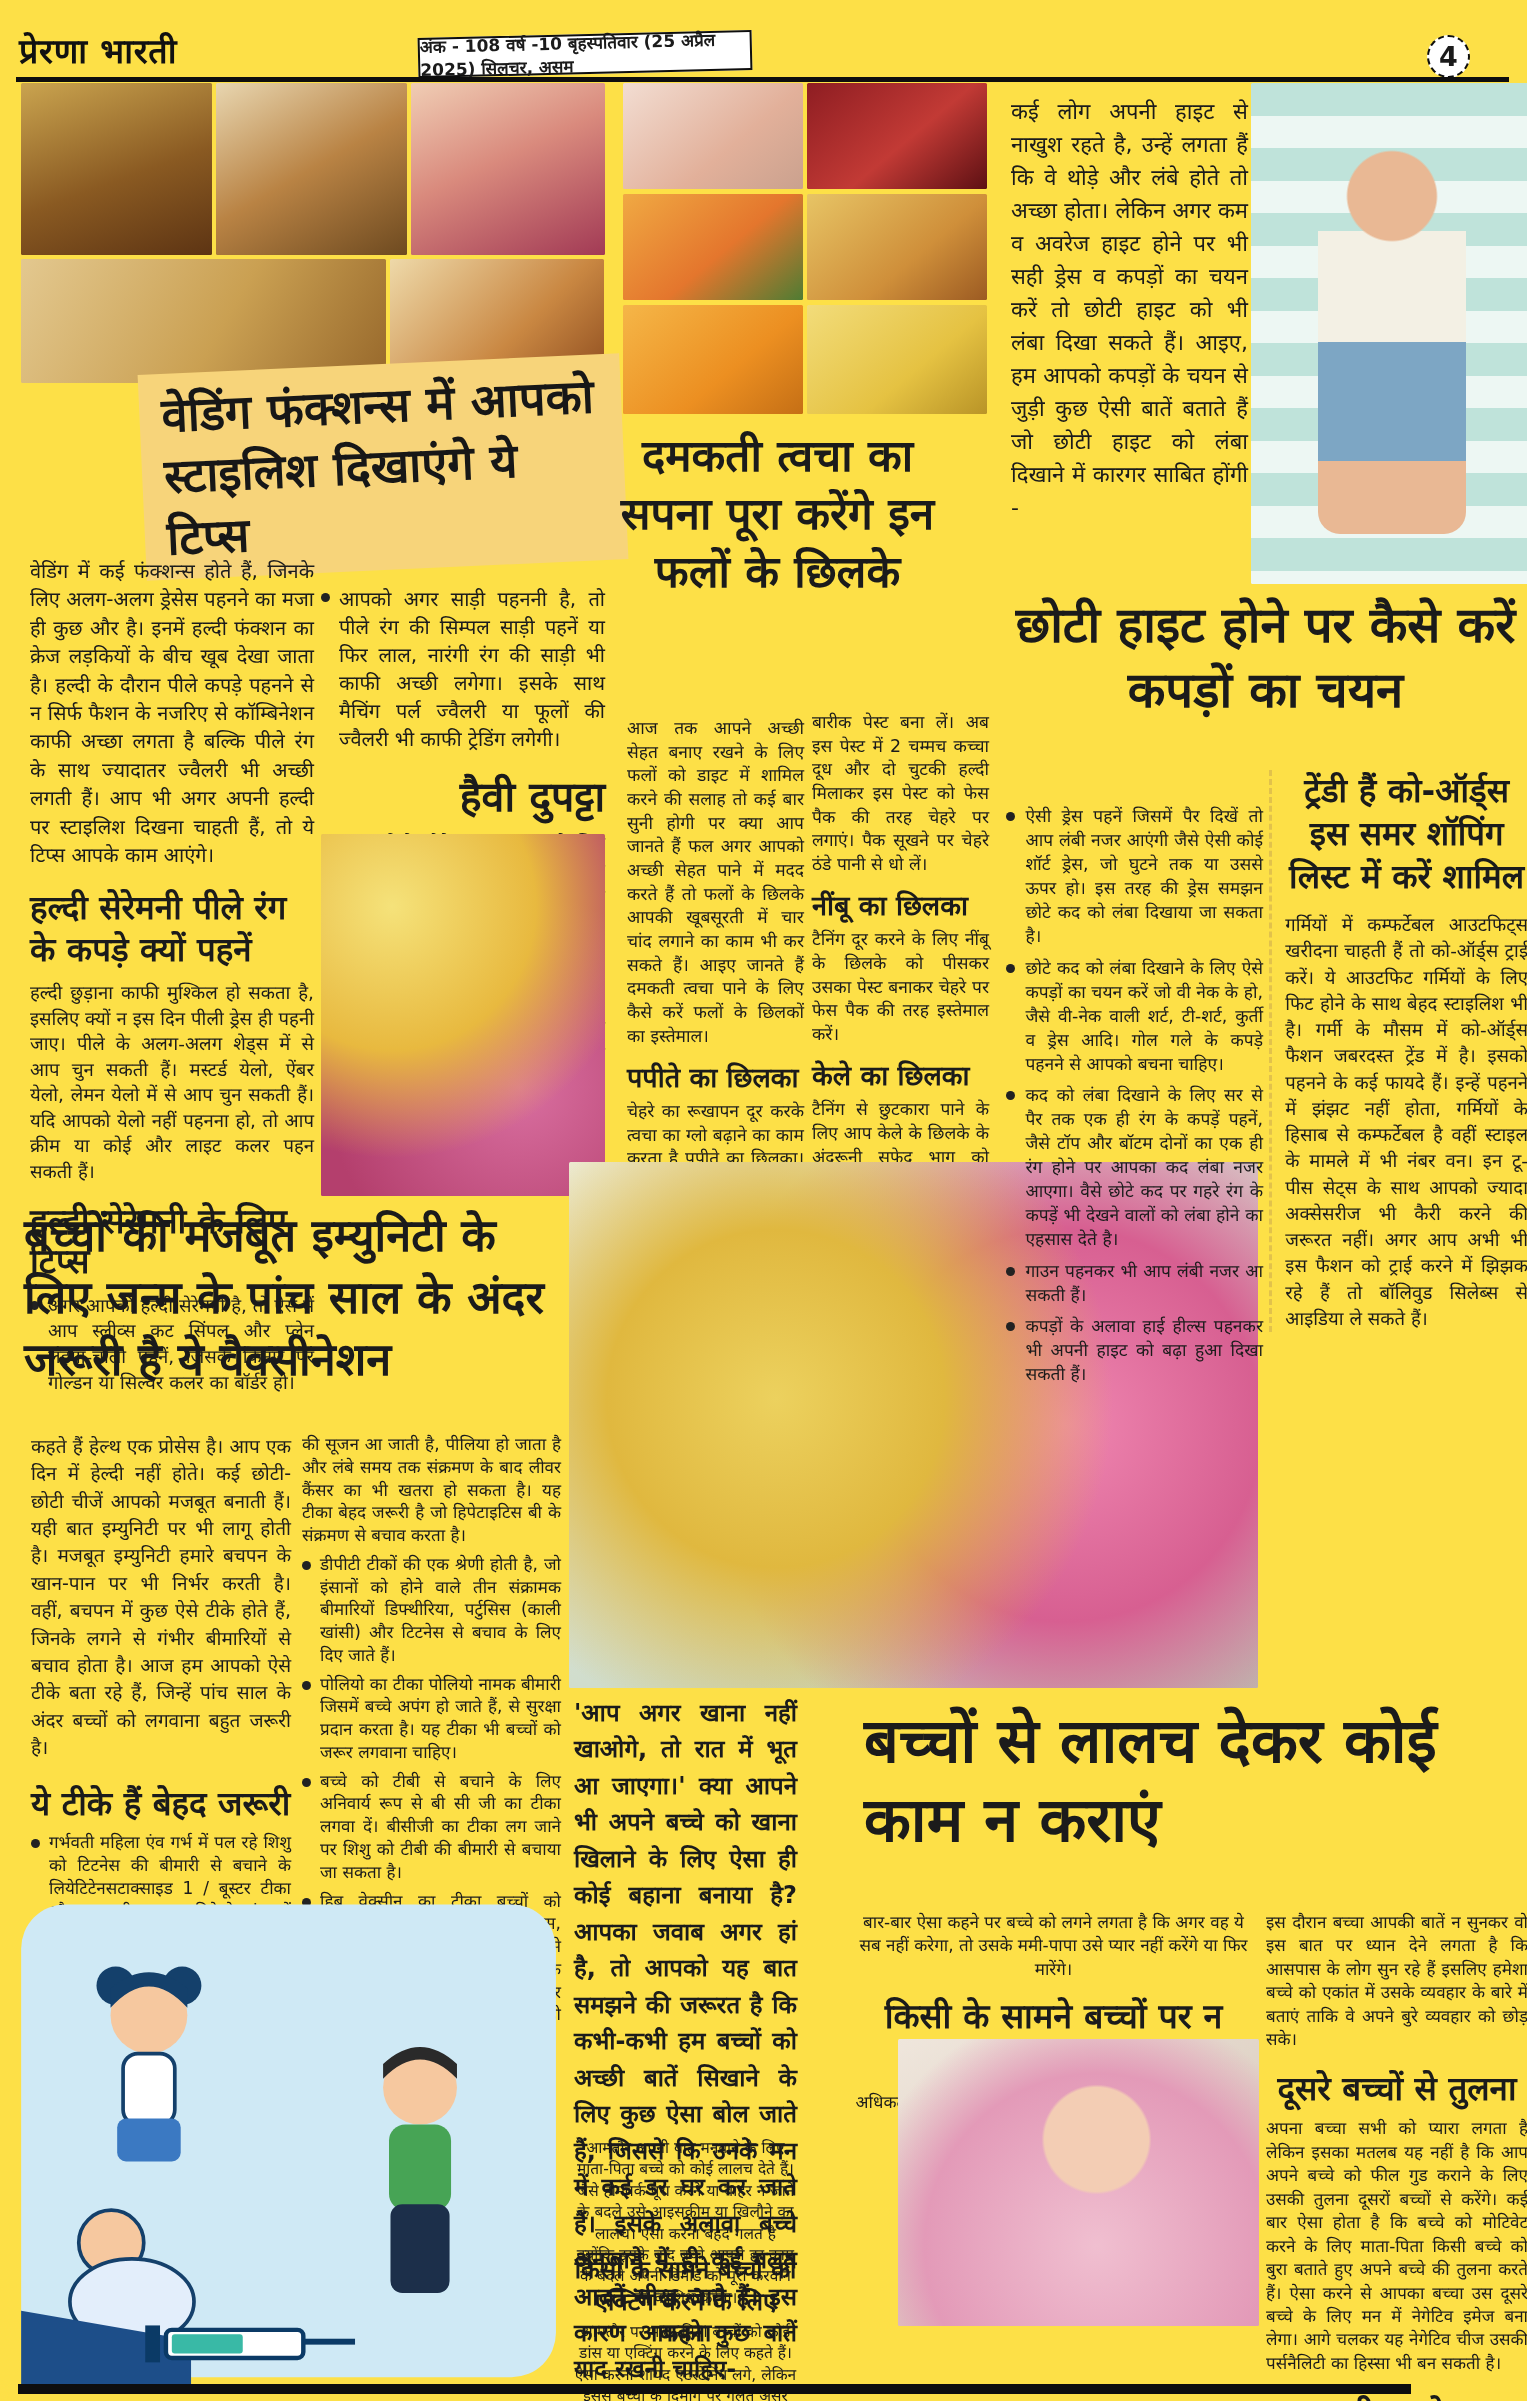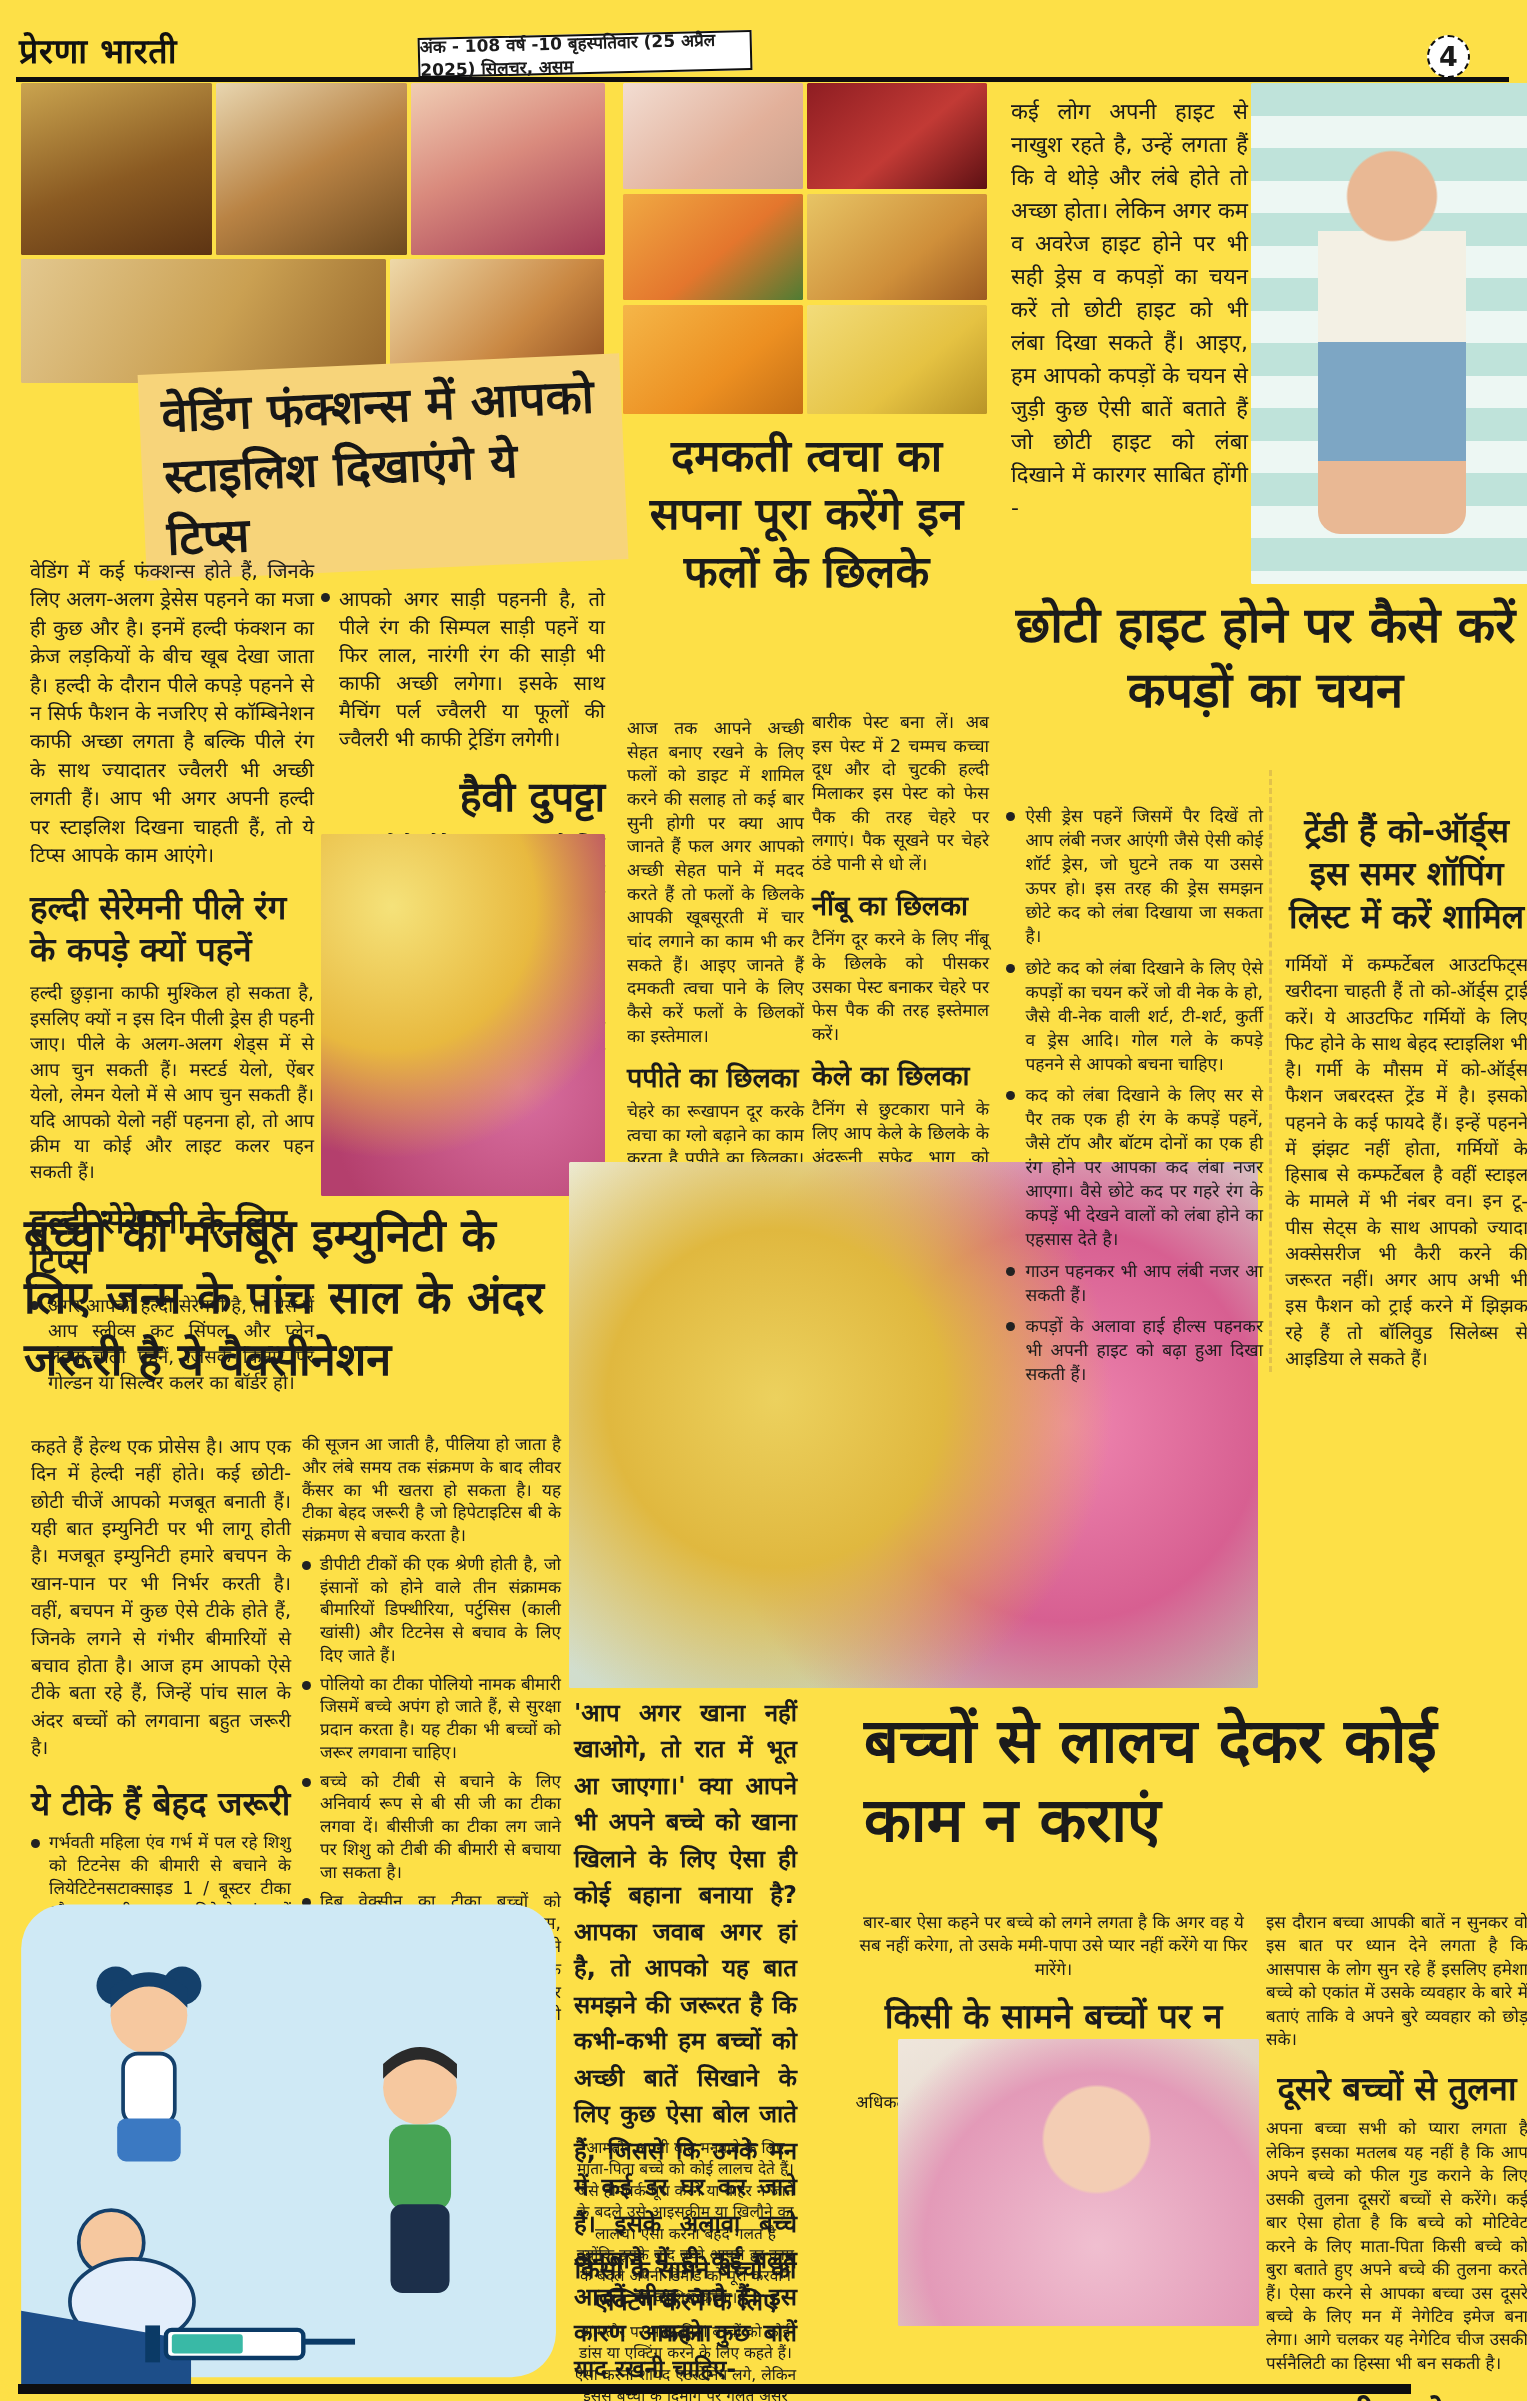--- a/index.html
+++ b/index.html
@@ -50,21 +50,21 @@
                radial-gradient(circle at 70% 70%,#d96fa0,#b43f6d 60%),
                linear-gradient(160deg,#f0cf6c,#caa14a); }
 
   
   .s-g1 { left:623px;  top:83px; width:180px; height:106px; background:linear-gradient(140deg,#f2ddd2,#e2b09a 60%,#caa18e); }
   .s-g2 { left:807px; top:83px; width:180px; height:106px; background:linear-gradient(140deg,#8e1d22,#c23a35 55%,#5d1013); }
   .s-g3 { left:623px;  top:194px; width:180px; height:106px; background:linear-gradient(140deg,#f0a943,#e4762d 55%,#4f7c33); }
   .s-g4 { left:807px; top:194px; width:180px; height:106px; background:linear-gradient(140deg,#e7c465,#cf8f3a 60%,#9c5b22); }
   .s-g5 { left:623px;  top:305px; width:180px; height:109px; background:linear-gradient(140deg,#f5b648,#ec8f21 60%,#c56f15); }
   .s-g6 { left:807px; top:305px; width:180px; height:109px; background:linear-gradient(140deg,#f2dc7a,#e5c242 60%,#b99427); }
-  .skin-headline { left:623px; top:427px; width:367px; text-align:center; font-size:44px; line-height:1.32; font-weight:800; }
+  .skin-headline { left:594px; top:427px; width:367px; text-align:center; font-size:44px; line-height:1.32; font-weight:800; }
   .s-col1 { left:627px;  top:711px; width:177px; }
   .s-col2 { left:812px; top:711px; width:177px; }
   .s-body { font-size:17.4px; line-height:1.36; margin-top:6px; }
   .s-sub { font-size:27px; font-weight:800; margin-top:13.3px; line-height:1.2; }
 
   
   .family-photo { left:569px; top:1162px; width:689px; height:526px;
     background:radial-gradient(circle at 30% 45%,#ecd15e,#e0b83f 30%,transparent 60%),
                radial-gradient(circle at 72% 50%,#ef86b0,#d75f91 35%,transparent 65%),
                linear-gradient(150deg,#eef2ea,#cfdccb 60%,#b9c9b4); }
@@ -75,21 +75,21 @@
     background:repeating-linear-gradient(180deg,#bfe3da 0 33px,#edf7f3 33px 65px); }
   .model-photo::after { content:""; position:absolute; left:67px; top:67px; width:148px; height:384px;
     background:radial-gradient(circle at 50% 12%,#e9b894 0 44px,transparent 46px),
                linear-gradient(180deg,transparent 81px,#f3f0e4 81px 192px,#7da6c4 192px 311px,#e9b894 311px);
     border-radius:59px 59px 22px 22px; }
   .height-headline { left:1003px; top:594px; width:525px; text-align:center; font-size:49px; line-height:1.32; font-weight:800; }
   .h-bullets { left:1006px; top:797px; width:257px; }
   .h-bullets .bl { margin-top:7.4px; gap:10.4px; }
   .h-bullets .bl p { font-size:17.4px; line-height:1.38; }
   .h-side { left:1269px; top:770px; width:259px; border-left:3.7px dashed #e2c24b; padding-left:13.3px; }
-  .h-side-title { font-size:33px; line-height:1.3; font-weight:800; text-align:center;margin-top:40px; }
+  .h-side-title { font-size:33px; line-height:1.3; font-weight:800; text-align:center; }
   .h-side-body { font-size:18.5px; line-height:1.42; margin-top:13.3px; text-align:justify; }
 
   
   .v-headline { left:24px; top:1205px; width:522px; font-size:45px; line-height:1.38; font-weight:800; }
   .v-col1 { left:31px;  top:1433px; width:260px; }
   .v-col2 { left:302px; top:1433px; width:259px; }
   .v-intro { font-size:19px; line-height:1.44; }
   .v-sub { font-size:33px; font-weight:800; margin-top:19px; }
   .v-col1 .bl p, .v-col2 .bl p, .v-cont { font-size:17px; line-height:1.34; }
   .v-cont { margin-top:0; }

